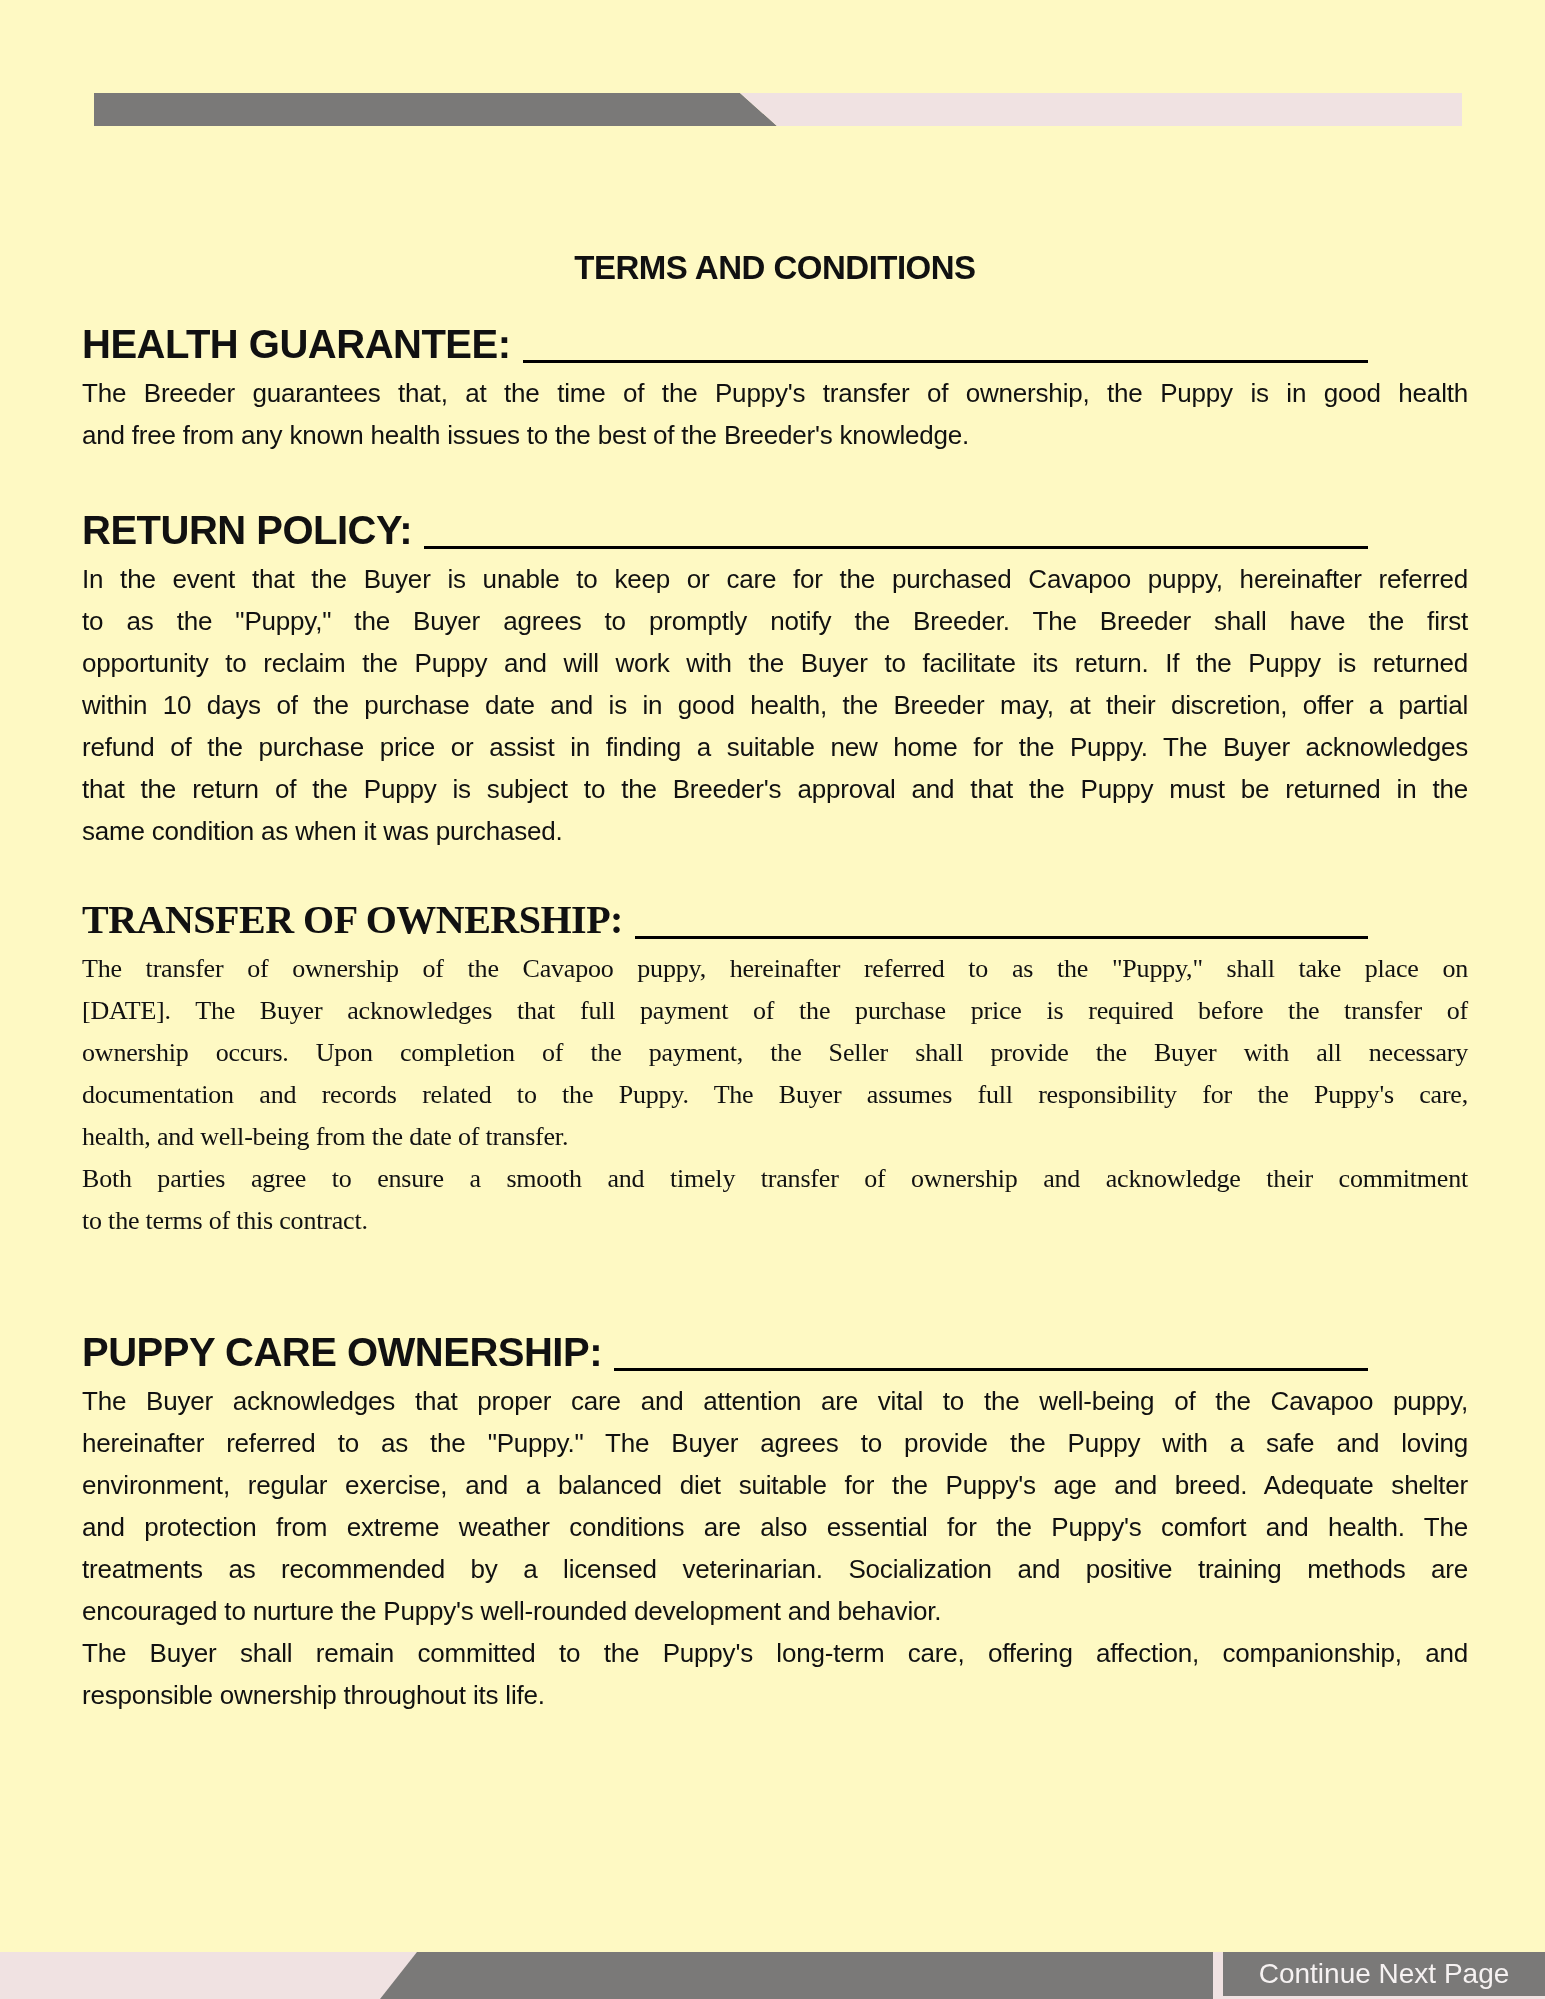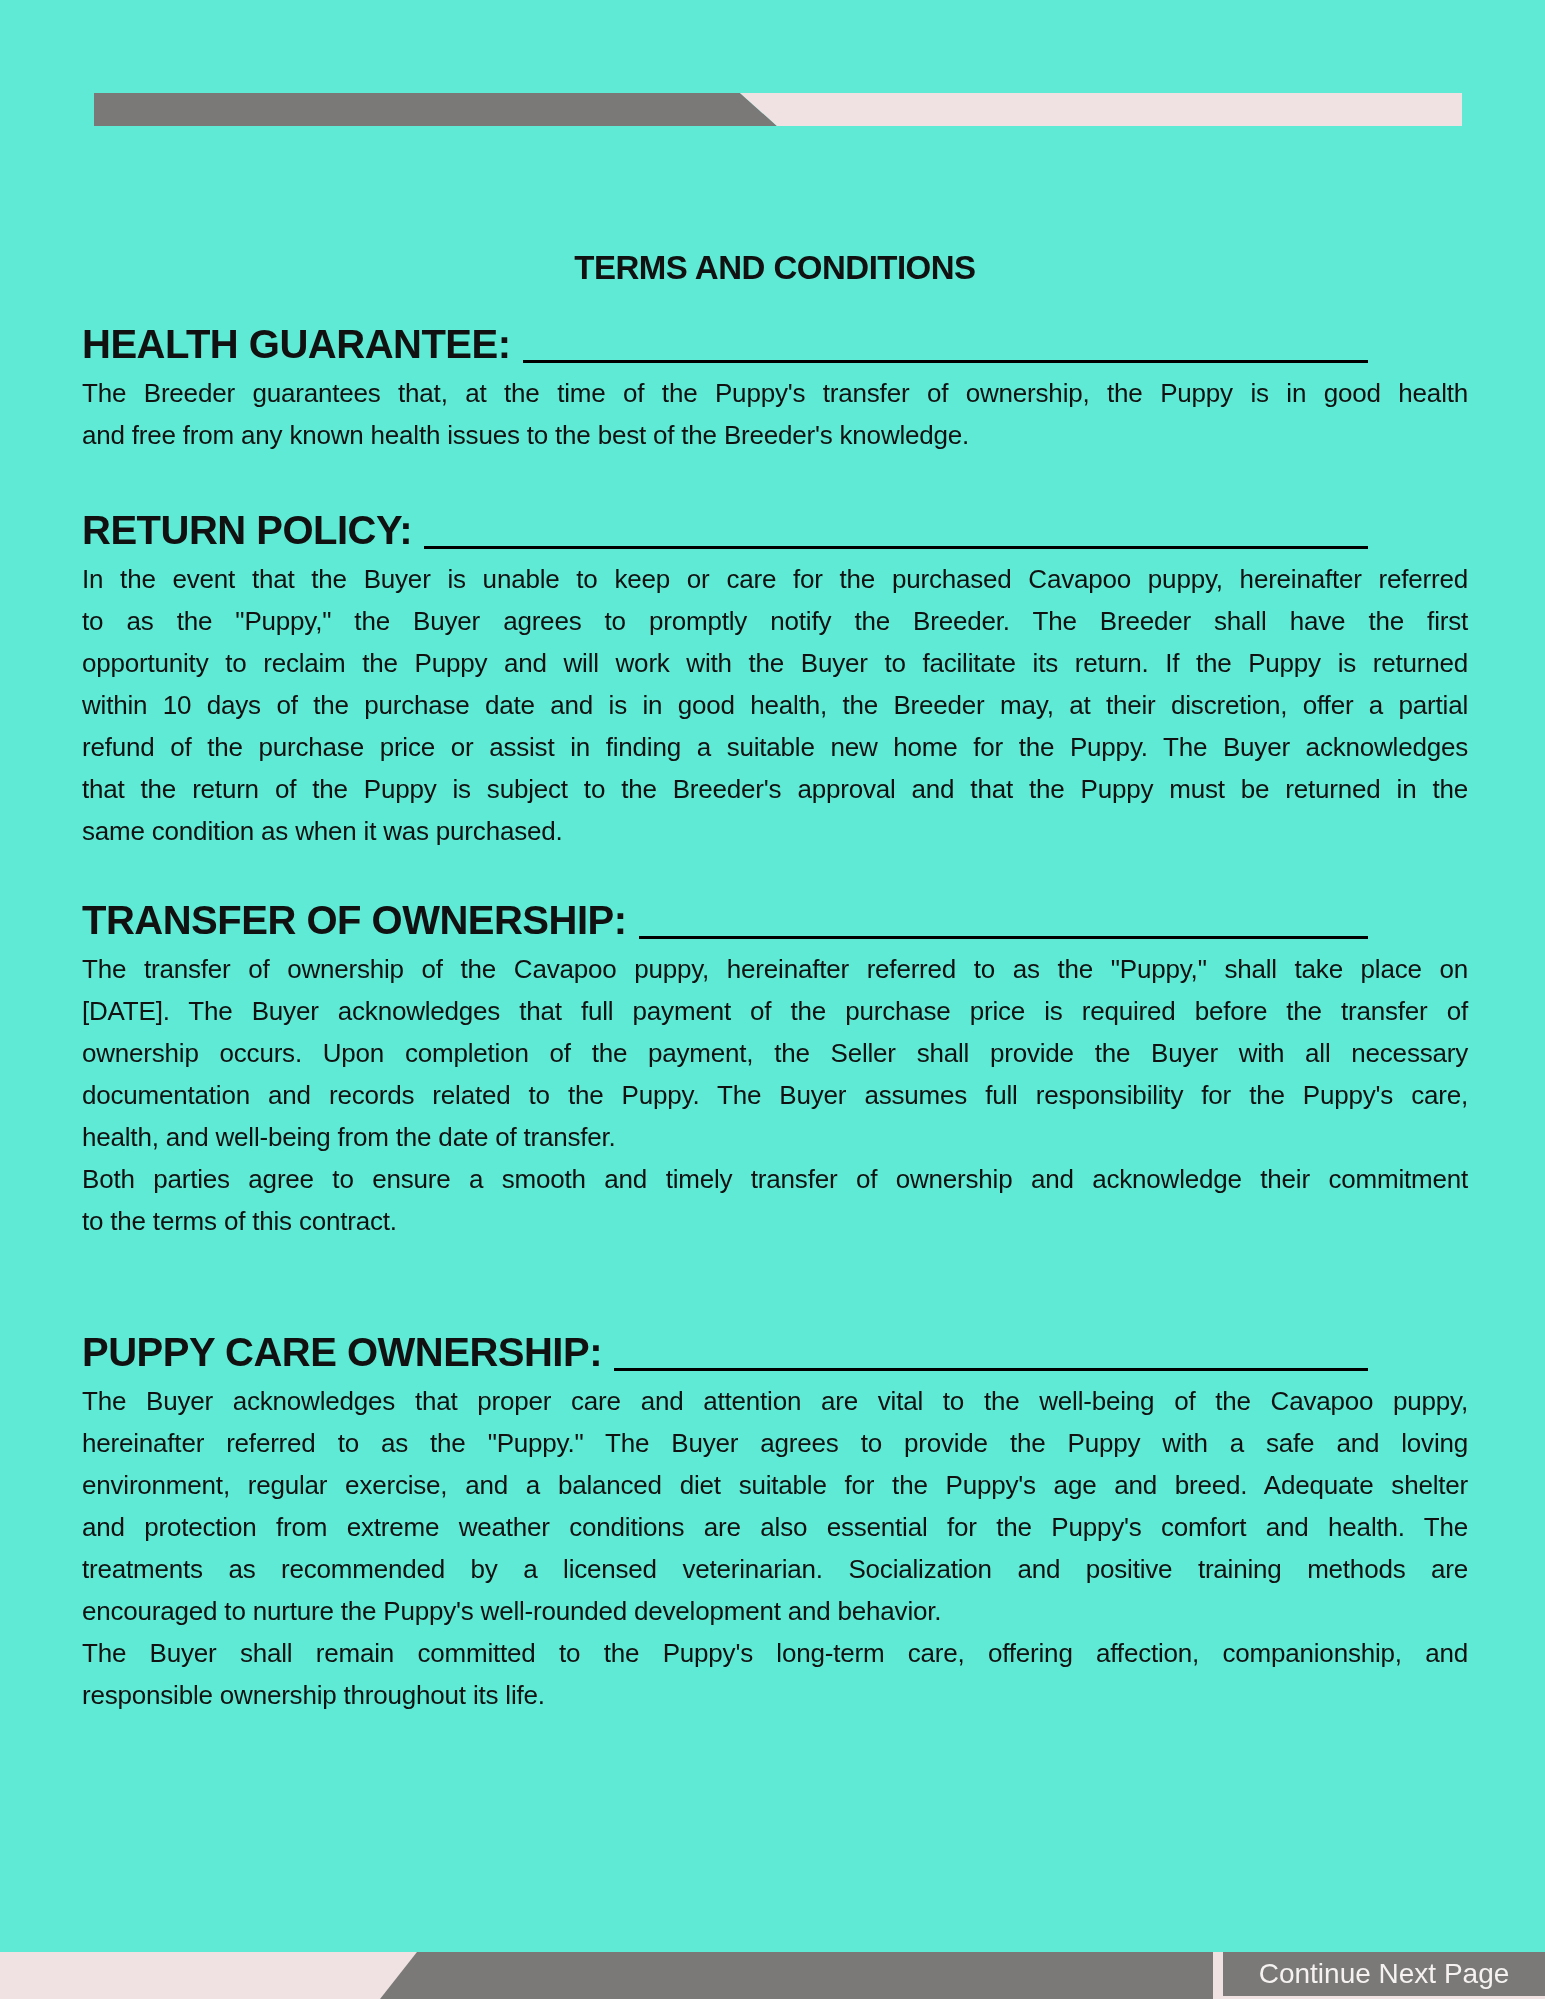--- a/index.html
+++ b/index.html
@@ -6,21 +6,21 @@
     --gray:#7a7978;
     --pink:#f0e2e2;
     --text:#111111;
     --footer-text:#f6f2f2;
   }
   html,body{margin:0;padding:0;background:#ffffff;}
   .page{
     position:relative;
     width:1545px;height:1999px;
     margin:0 auto;
-    background:#5eead4;
+    background:#fef9c3;
     overflow:hidden;
     font-family:"Liberation Sans","DejaVu Sans",sans-serif;
     color:var(--text);
   }
 
   
   .top-bar{position:absolute;left:94px;top:93px;width:1368px;height:33px;}
   .top-bar .seg{position:absolute;inset:0;}
   .top-bar .seg.gray{background:var(--gray);clip-path:polygon(0 0,646px 0,683px 100%,0 100%);}
   .top-bar .seg.pink{background:var(--pink);clip-path:polygon(646px 0,100% 0,100% 100%,683px 100%);}
@@ -28,21 +28,21 @@
   
   .doc-title{
     position:absolute;left:82px;top:250px;width:1386px;
     text-align:center;font-size:33px;line-height:36px;font-weight:bold;
     letter-spacing:-0.5px;
   }
 
   
   .sections{position:absolute;left:82px;top:322px;width:1386px;}
   .section + .section{margin-top:52px;}
-  .section.s3{margin-top:46px;}
+  .section.s3{margin-top:46px;font-family:Liberation Serif, serif;}
   .section.s4{margin-top:88px;}
   .sec-head{
     display:flex;align-items:stretch;height:44px;
     font-size:40px;line-height:44px;font-weight:bold;letter-spacing:-0.5px;
     white-space:nowrap;
   }
   .blank-line{
     flex:1 1 auto;
     align-self:flex-end;
     height:0;

